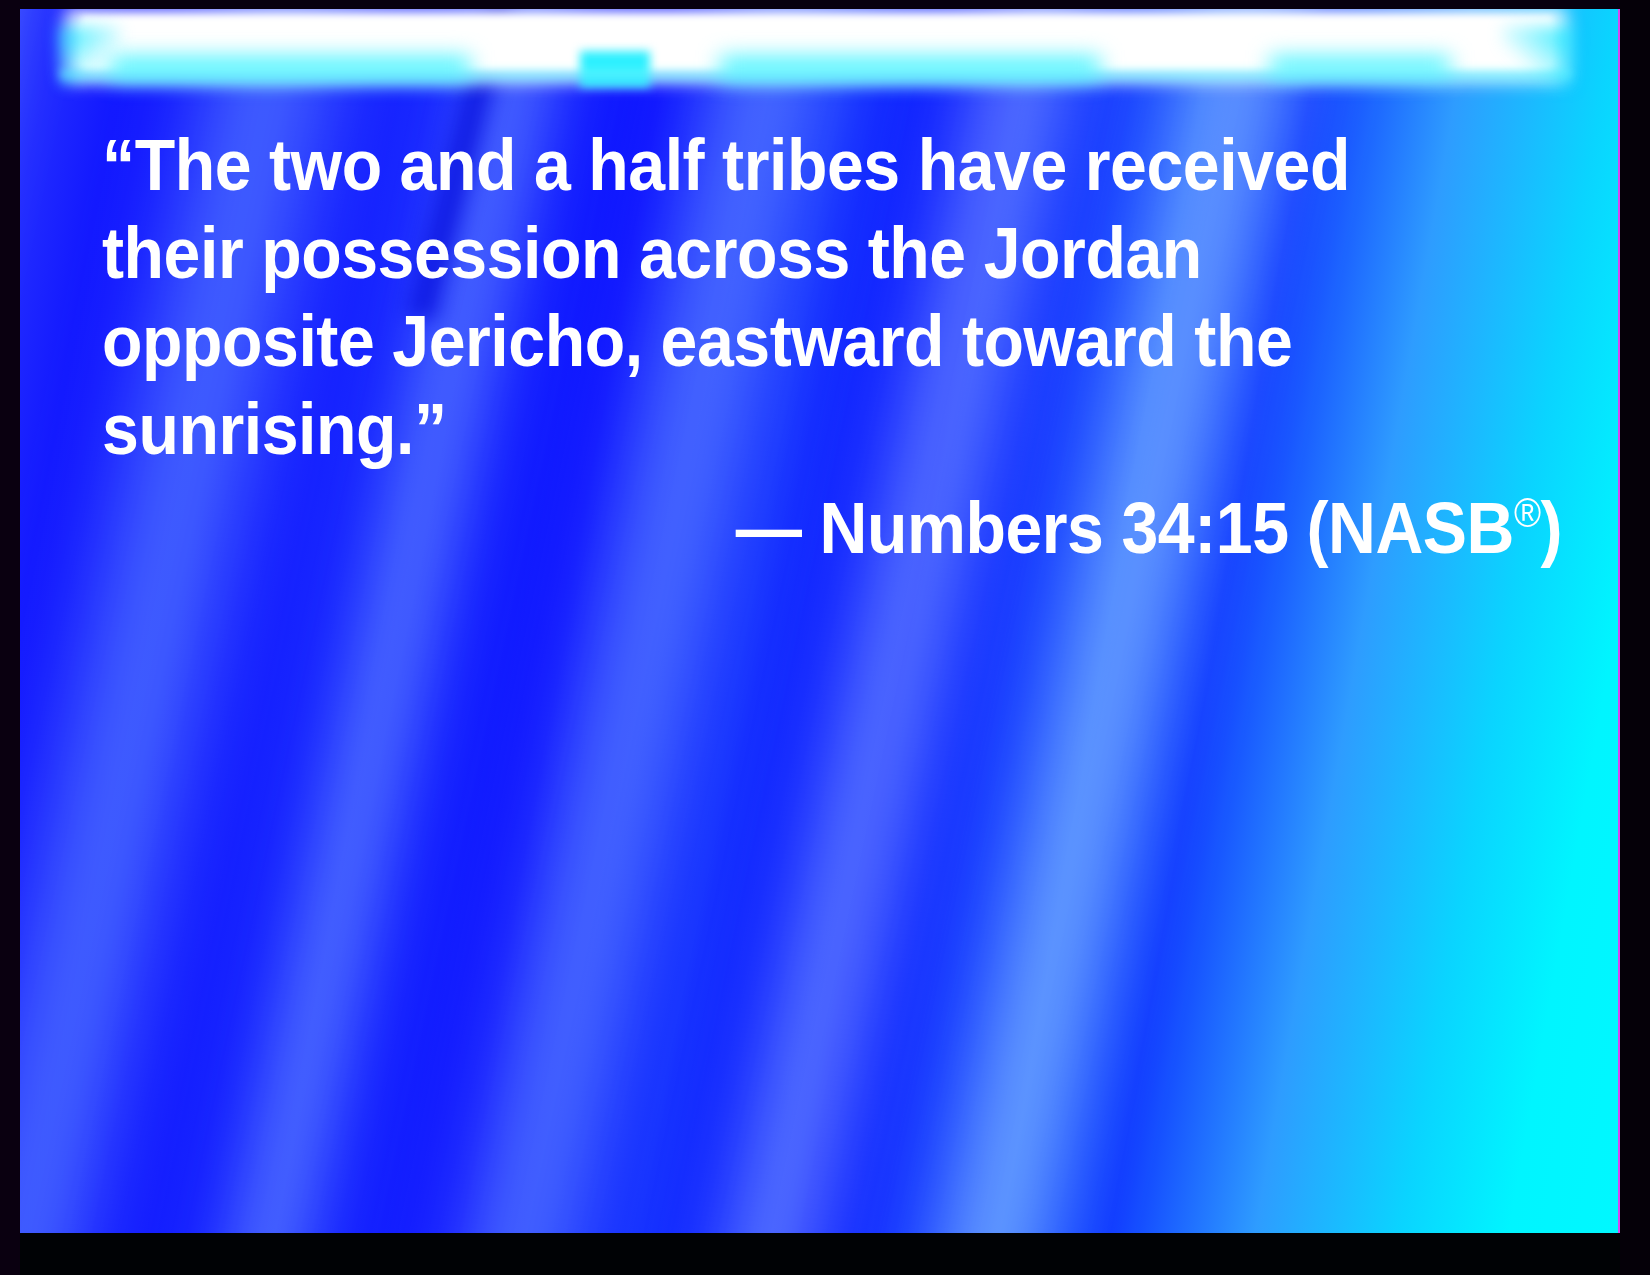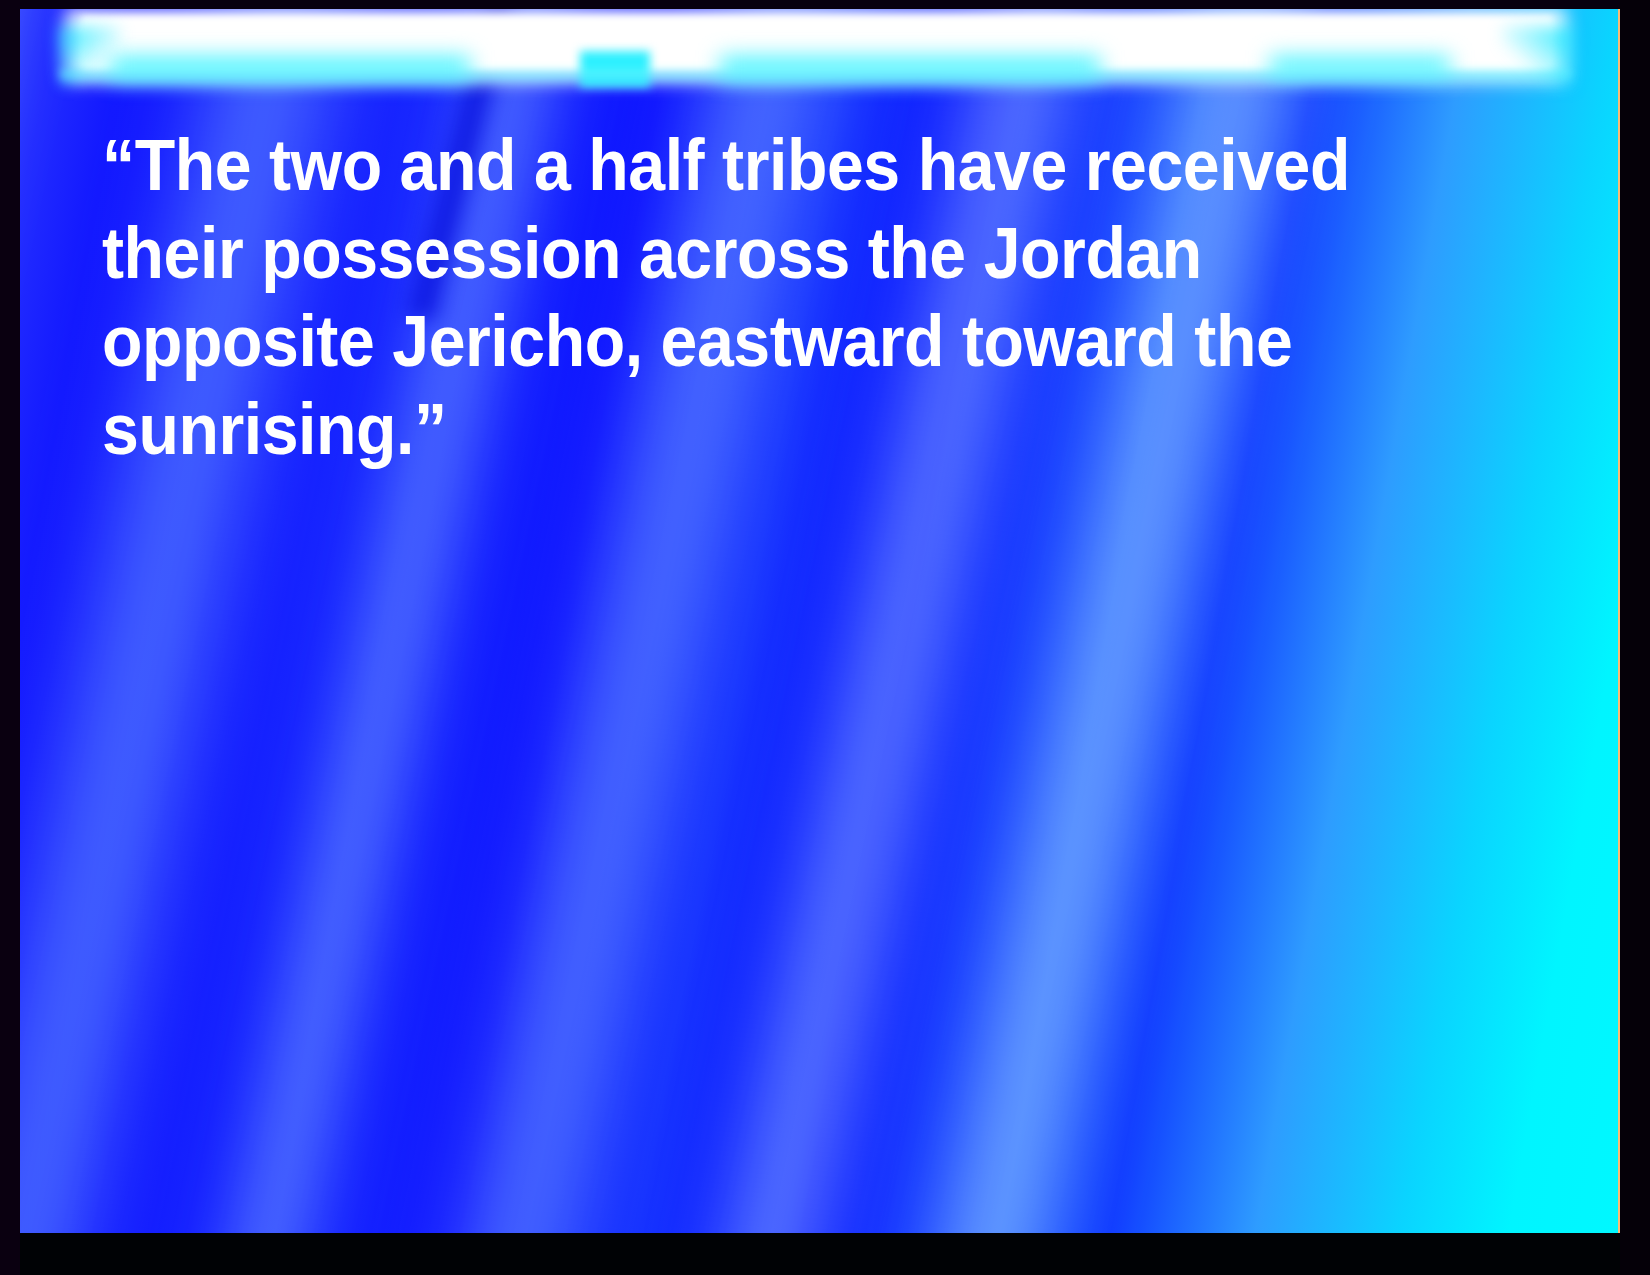--- a/index.html
+++ b/index.html
@@ -11,21 +11,21 @@
     width: 1650px;
     height: 1275px;
     overflow: hidden;
     font-family: "Liberation Sans", sans-serif;
   }
 
   #slide {
     position: relative;
     width: 1650px;
     height: 1275px;
-    background: #fdba74;
+    background: #d946ef;
     overflow: hidden;
   }
 
   
   .frame-edge {
     position: absolute;
     background: #000000;
     pointer-events: none;
   }
   .frame-top    { left: 0; top: 0;    width: 1650px; height: 9px;  background: #07000f; }
@@ -219,20 +219,25 @@
     <div class="corner-cut-l"></div>
     <div class="corner-cut-r"></div>
 
     <div id="verse">
       <div class="vline">“The two and a half tribes have received</div>
       <div class="vline">their possession across the Jordan</div>
       <div class="vline">opposite Jericho, eastward toward the</div>
       <div class="vline">sunrising.”</div>
     </div>
 
+    <div id="citation">
+      <div class="cline">
+        <span>— Numbers 34:15 (NASB</span><span class="reg">®</span><span>)</span>
+      </div>
+    </div>
   </div>
 
   <div class="frame-edge frame-top"></div>
   <div class="frame-edge frame-bottom"></div>
   <div class="frame-edge frame-left"></div>
   <div class="frame-edge frame-right"></div>
 
 </div>
 
 </body></html>

